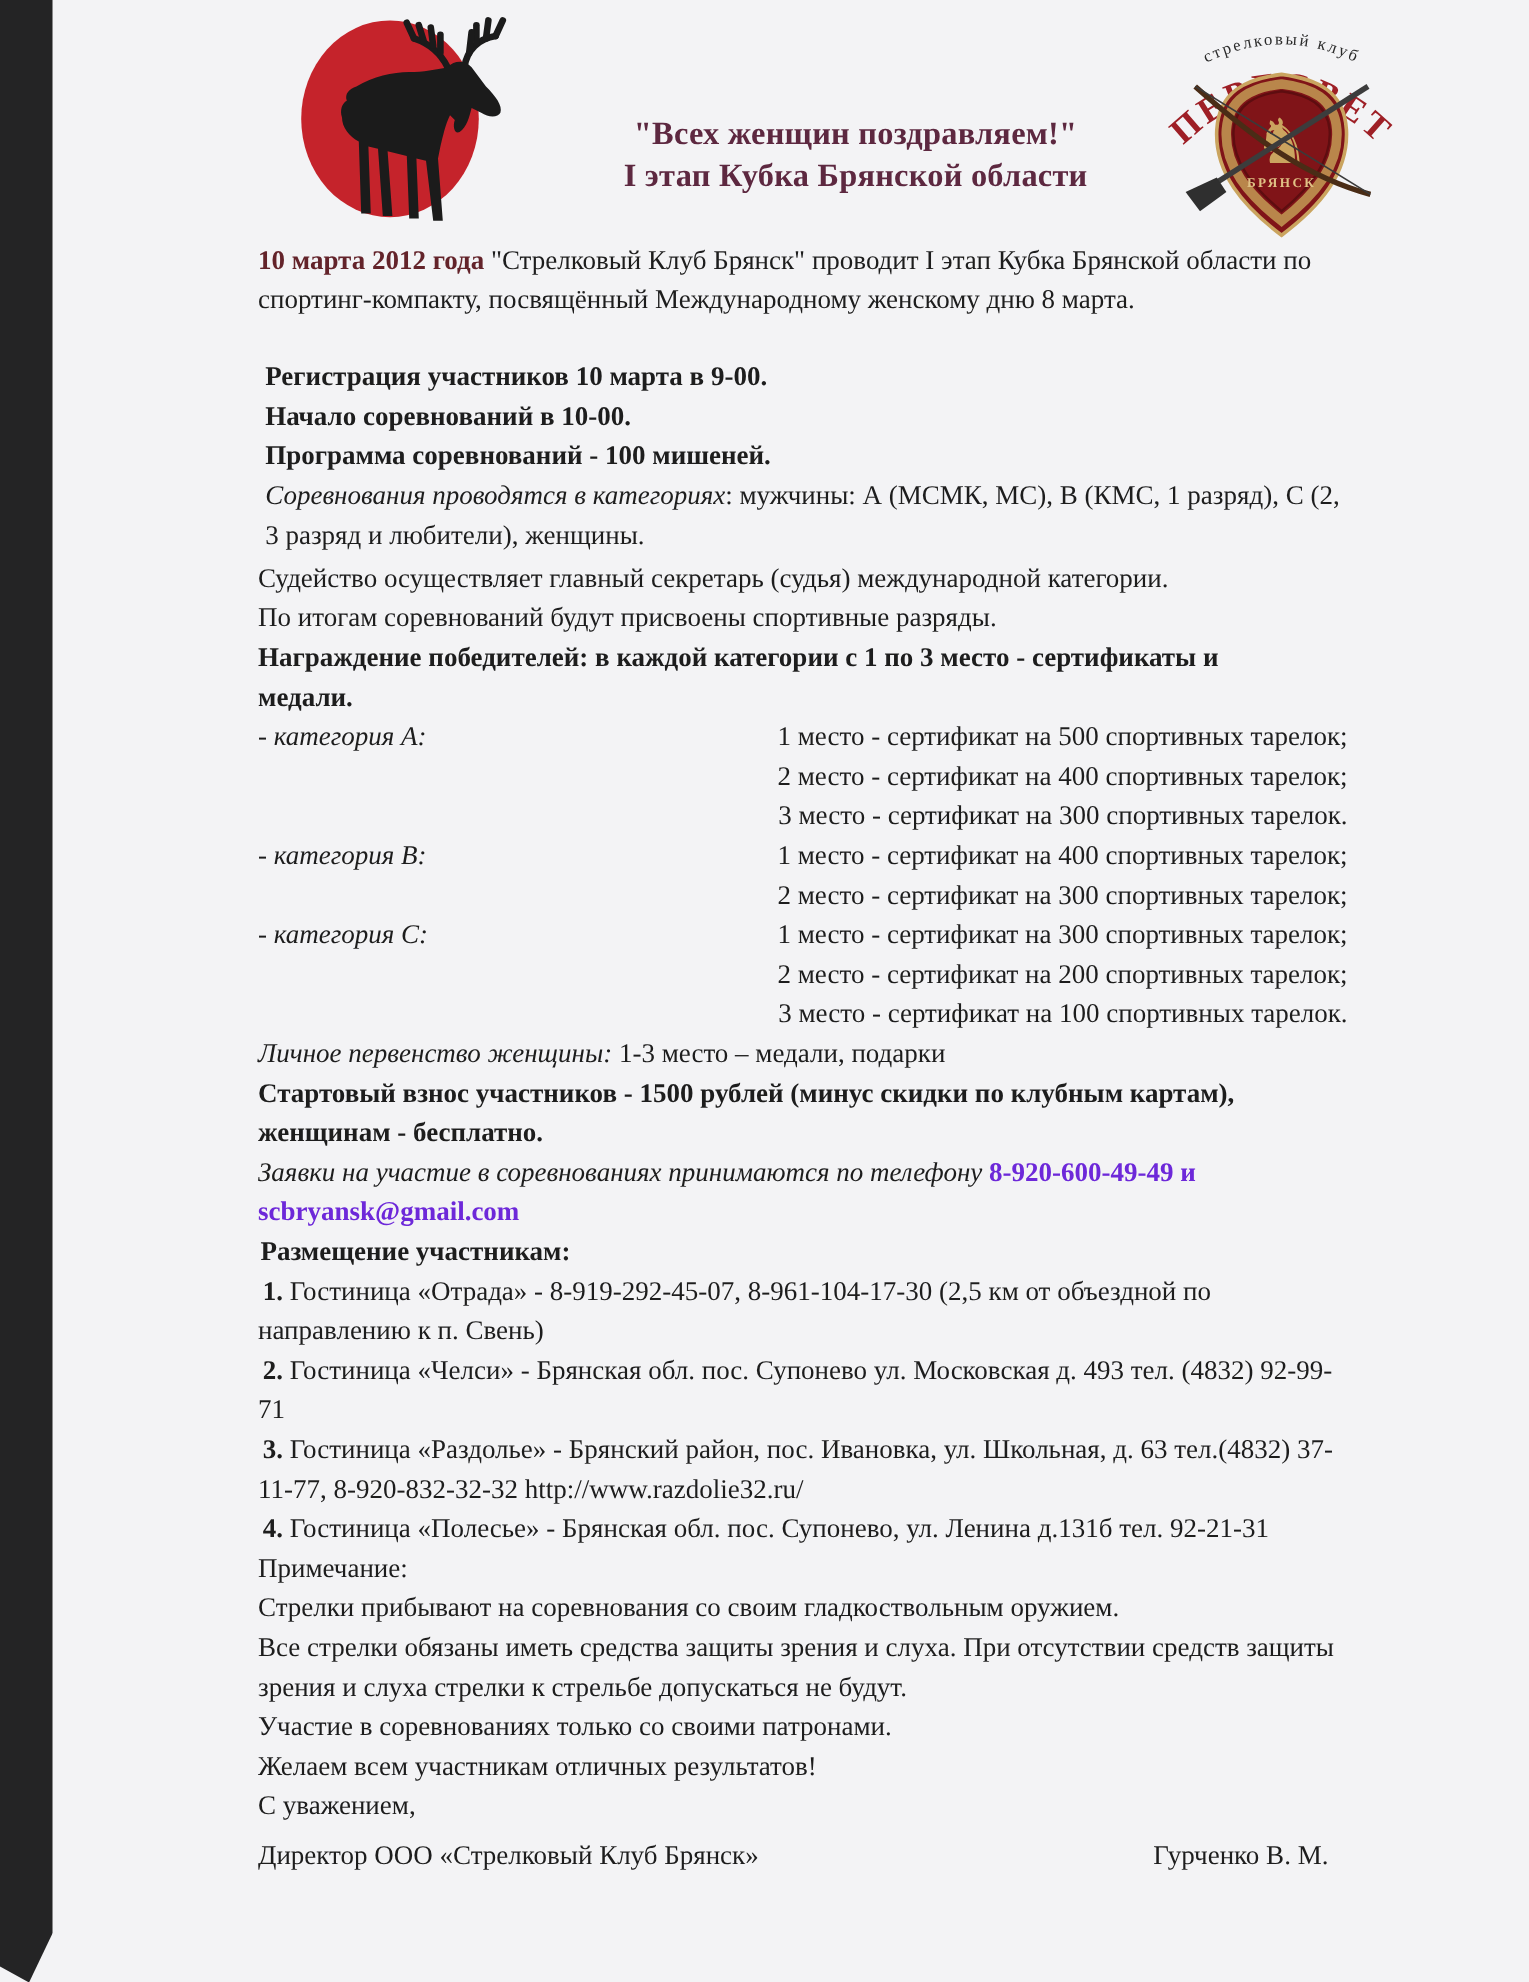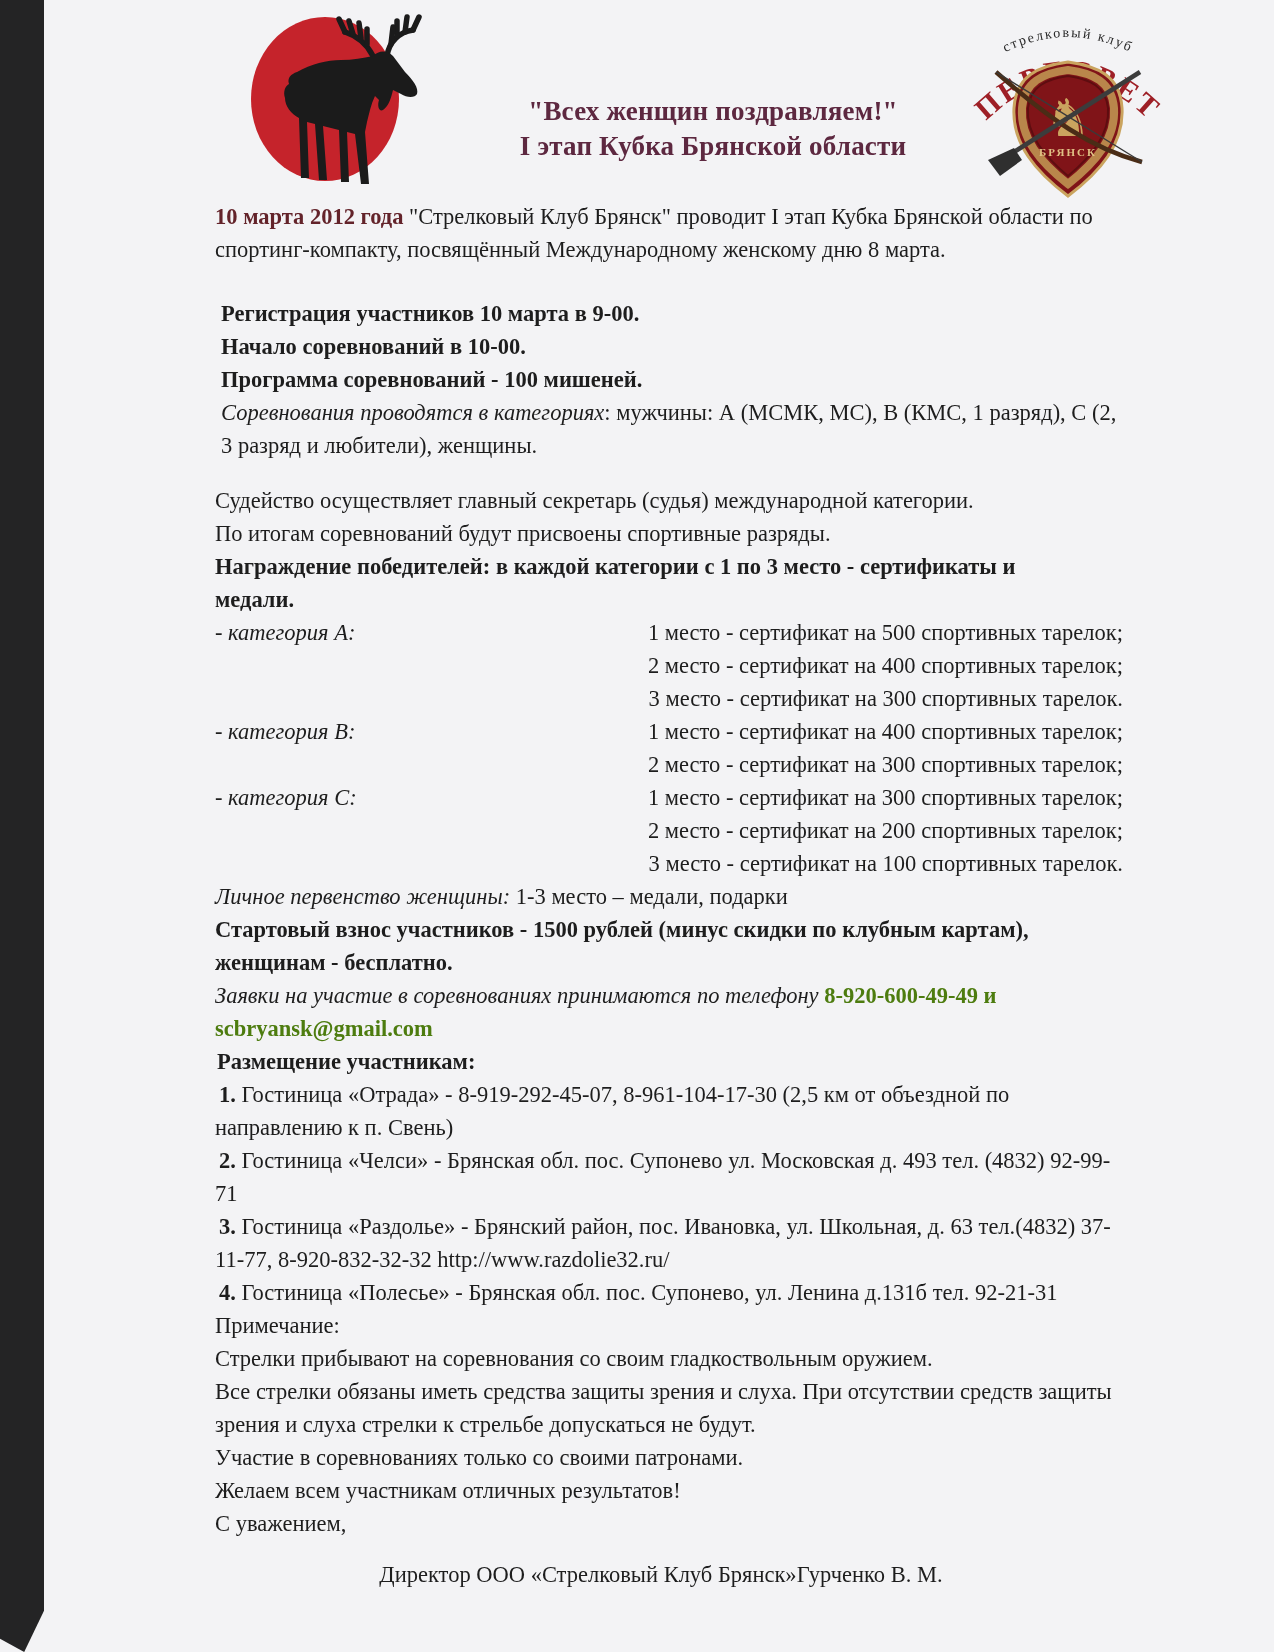--- a/index.html
+++ b/index.html
@@ -22,36 +22,36 @@
     position:absolute; left:278px; top:94px; width:440px;
     text-align:center; color:#5d2840; font-weight:bold;
     font-size:27px; line-height:1.3; letter-spacing:.2px;
   }
   .shield-logo { position:absolute; left:742px; top:0px; width:222px; height:205px; }
   
   .content { position:absolute; left:215px; top:200px; width:908px; font-size:22.5px; line-height:33px; }
   .content p { margin:0; }
   .italic { font-style:italic; }
   .date-red { color:#63232a; font-weight:bold; }
-  .contact-red { color:#4d7c0f; font-weight:bold; }
+  .contact-red { color:#6d28d9; font-weight:bold; }
   .p-intro { margin-top:4px; }
   .schedule { margin-top:31px; font-weight:bold; padding-left:6px; }
   .cats { margin-top:8px; padding-left:6px; margin-top:12px; }
   .cats { margin-top:12px; }
-  .judging { margin-top:22px; }
+  .judging { margin-top:3px; }
   .awards-head { margin-top:8px; font-weight:bold; width:885px; margin-top:10px; }
   .arow { display:flex; }
   .alabel { flex:none; width:160px; font-style:italic; }
   .atext { flex:1;text-align:right; }
   .fee-bold { font-weight:bold; }
   .acc-head { margin-top:10px; font-weight:bold; padding-left:2px; }
   .hotel b { padding-left:4px; }
   .notes-head { margin-top:6px; }
   .wish { margin-top:14px; }
-  .sig-row { display:flex; justify-content:center; margin-top:18px; padding-right:16px; }
+  .sig-row { display:flex; justify-content:space-between; margin-top:8px; padding-right:16px; }
 </style>
 </head>
 <body>
 
 <div class="paper">
   <div class="scan-stripe"></div>
 
   <div class="header">
 
     <svg class="moose-logo" viewBox="0 0 240 190">

